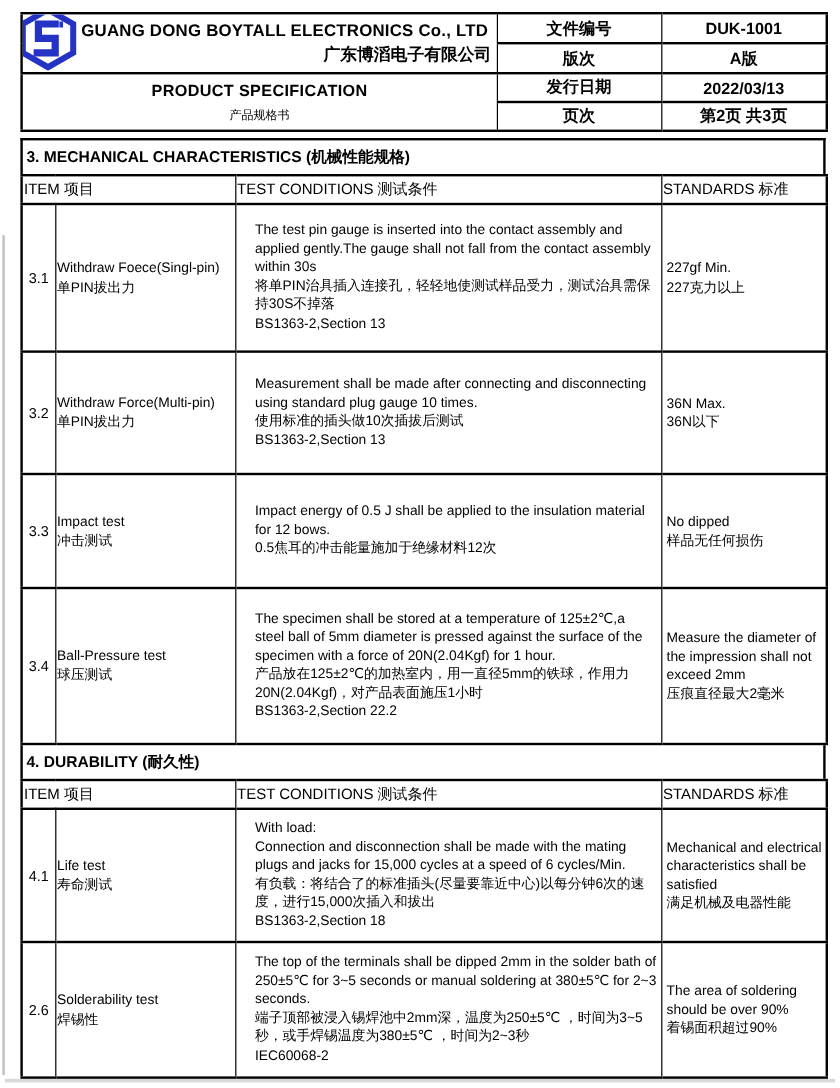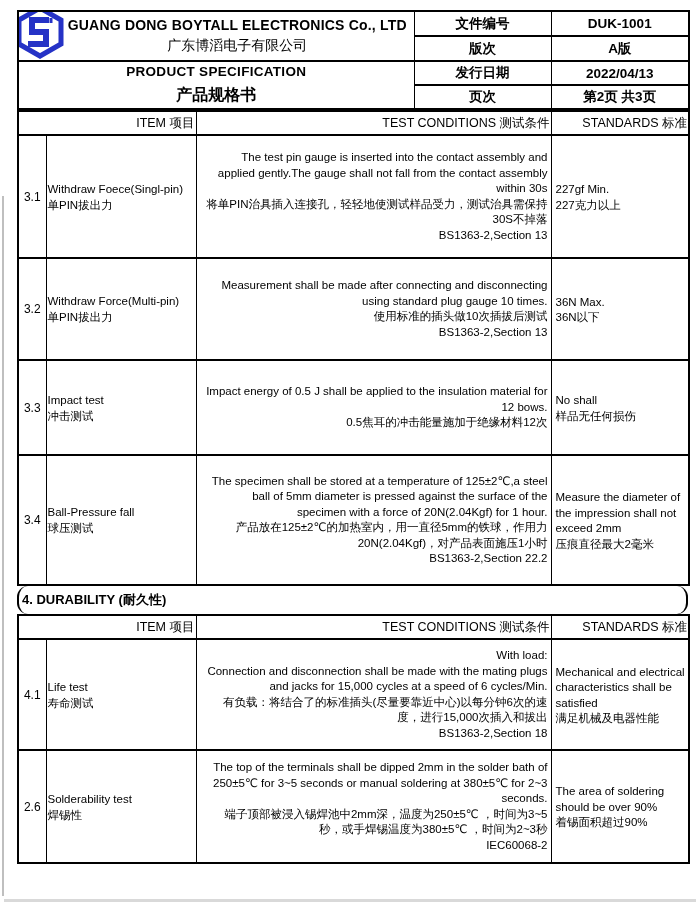--- a/index.html
+++ b/index.html
@@ -18,52 +18,52 @@
   td{border:2px solid #000;border-left-width:1.5px;border-right-width:1.5px;overflow:hidden;}
   table{border:2px solid #000;}
 
   .hdr td{text-align:center;vertical-align:middle;}
   .hdr .lbl{font-weight:bold;font-size:13.5px;margin-left:13px;}
   .hdr .val{font-weight:bold;font-size:13.5px;margin-top:24px;}
   .h25{height:25px;} .h24{height:24px;padding-left:36px;}
 
   .company-cell{position:relative;vertical-align:middle;padding:2px 4px 2px 46px;}
   .co-en{font-weight:bold;font-size:14px;text-align:center;letter-spacing:.2px;}
-  .co-cn{font-weight:normal;font-size:14px;text-align:center;margin-top:4px;}
+  .co-cn{font-weight:bold;font-size:14px;text-align:right;margin-top:4px;}
   .logo{position:absolute;left:-4px;top:-7px;width:50px;height:54px;}
 
   .spec-cell{vertical-align:middle;text-align:center;}
   .spec-en{font-weight:bold;font-size:13.5px;letter-spacing:.3px;}
-  .spec-cn{font-weight:bold;font-size:16px;margin-top:6px;}
+  .spec-cn{font-weight:normal;font-size:10px;margin-top:6px;}
 
   
   .band{
     border:2px solid #000;border-bottom:0;
     height:28px;line-height:28px;
     font-weight:bold;font-size:13px;
     padding-left:3px;
     white-space:nowrap;
   }
   .band-first{margin-top:5px;}
-  .band-mid{border-top:0;border-radius:11px;}
+  .band-mid{border-top:0;}
 
   
   .body-tbl .th td{
-    height:20px;text-align:right;vertical-align:middle;
+    height:20px;text-align:left;vertical-align:middle;
     font-size:12.5px;font-weight:normal;
   }
   .no{ text-align:center;vertical-align:middle;font-size:12px; }
   .item{
     text-align:left;vertical-align:middle;
     font-size:11.5px;line-height:16px;white-space:pre-wrap;
   }
   .cond{
-    text-align:right;vertical-align:middle;
+    text-align:left;vertical-align:middle;
     font-size:11.5px;line-height:15.5px;
-    padding:2px 3px 2px 5px;white-space:pre-wrap;word-break:break-word;
+    padding:2px 3px 2px 16px;white-space:pre-wrap;word-break:break-word;
   }
   .std{
     text-align:left;vertical-align:middle;
     font-size:11.5px;line-height:15.5px;
     padding:4px 2px 2px 4px;white-space:pre-wrap;word-break:break-word;
   }
 
   
   .scan-left{position:absolute;left:2px;top:196px;width:2px;height:700px;background:#8a8a8a;opacity:.55;}
   .scan-bottom{position:absolute;left:4px;top:899px;width:692px;height:3px;background:#d9d9d9;}
@@ -102,29 +102,30 @@
       <tr class="h25">
         <td class="lbl">版次</td>
         <td class="val">A版</td>
       </tr>
       <tr class="h24">
         <td rowspan="2" class="spec-cell">
           <div class="spec-en">PRODUCT SPECIFICATION</div>
           <div class="spec-cn">产品规格书</div>
         </td>
         <td class="lbl">发行日期</td>
-        <td class="val">2022/04/13</td>
+        <td class="val">2022/03/13</td>
       </tr>
       <tr class="h24">
         <td class="lbl">页次</td>
         <td class="val">第2页  共3页</td>
       </tr>
     </tbody>
       </table>
 
+    <div class="band band-first">3. MECHANICAL CHARACTERISTICS  (机械性能规格)</div>
 
     <table class="body-tbl">
       <colgroup>
           <col style="width:28px">
           <col style="width:150px">
           <col style="width:355px">
           <col style="width:138px">
         </colgroup>
       <tbody>
           <tr class="th">
@@ -151,26 +152,26 @@
 BS1363-2,Section 13</td>
         <td class="std">36N Max.
 36N以下</td>
       </tr>
       <tr style="height:95px">
         <td class="no">3.3</td>
         <td class="item">Impact test
 冲击测试</td>
         <td class="cond">Impact energy of 0.5 J shall be applied to the insulation material for 12 bows.
 0.5焦耳的冲击能量施加于绝缘材料12次</td>
-        <td class="std">No shall
+        <td class="std">No dipped
 样品无任何损伤</td>
       </tr>
       <tr style="height:130px">
         <td class="no">3.4</td>
-        <td class="item">Ball-Pressure fall
+        <td class="item">Ball-Pressure test
 球压测试</td>
         <td class="cond">The specimen shall be stored at a temperature of 125±2℃,a steel ball of 5mm diameter is pressed against the surface of the specimen with a force of 20N(2.04Kgf) for 1 hour.
 产品放在125±2℃的加热室内，用一直径5mm的铁球，作用力20N(2.04Kgf)，对产品表面施压1小时
 BS1363-2,Section 22.2</td>
         <td class="std">Measure the diameter of the impression shall not exceed 2mm
 压痕直径最大2毫米</td>
       </tr>
     </tbody>
       </table>
 

